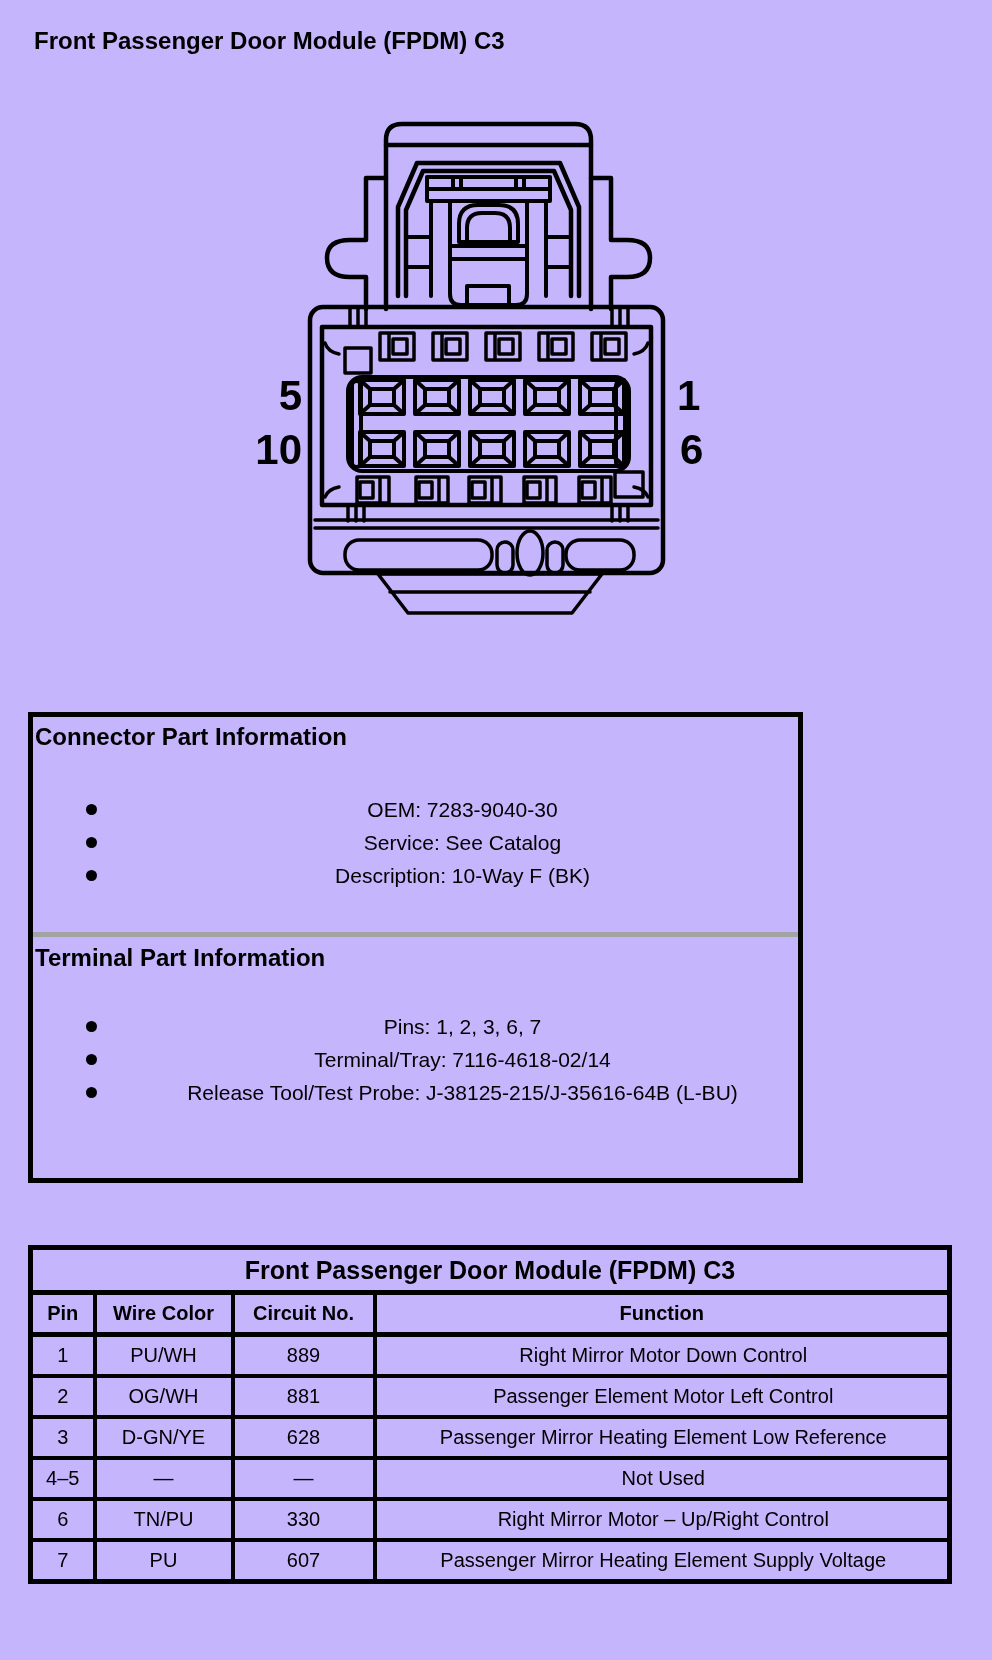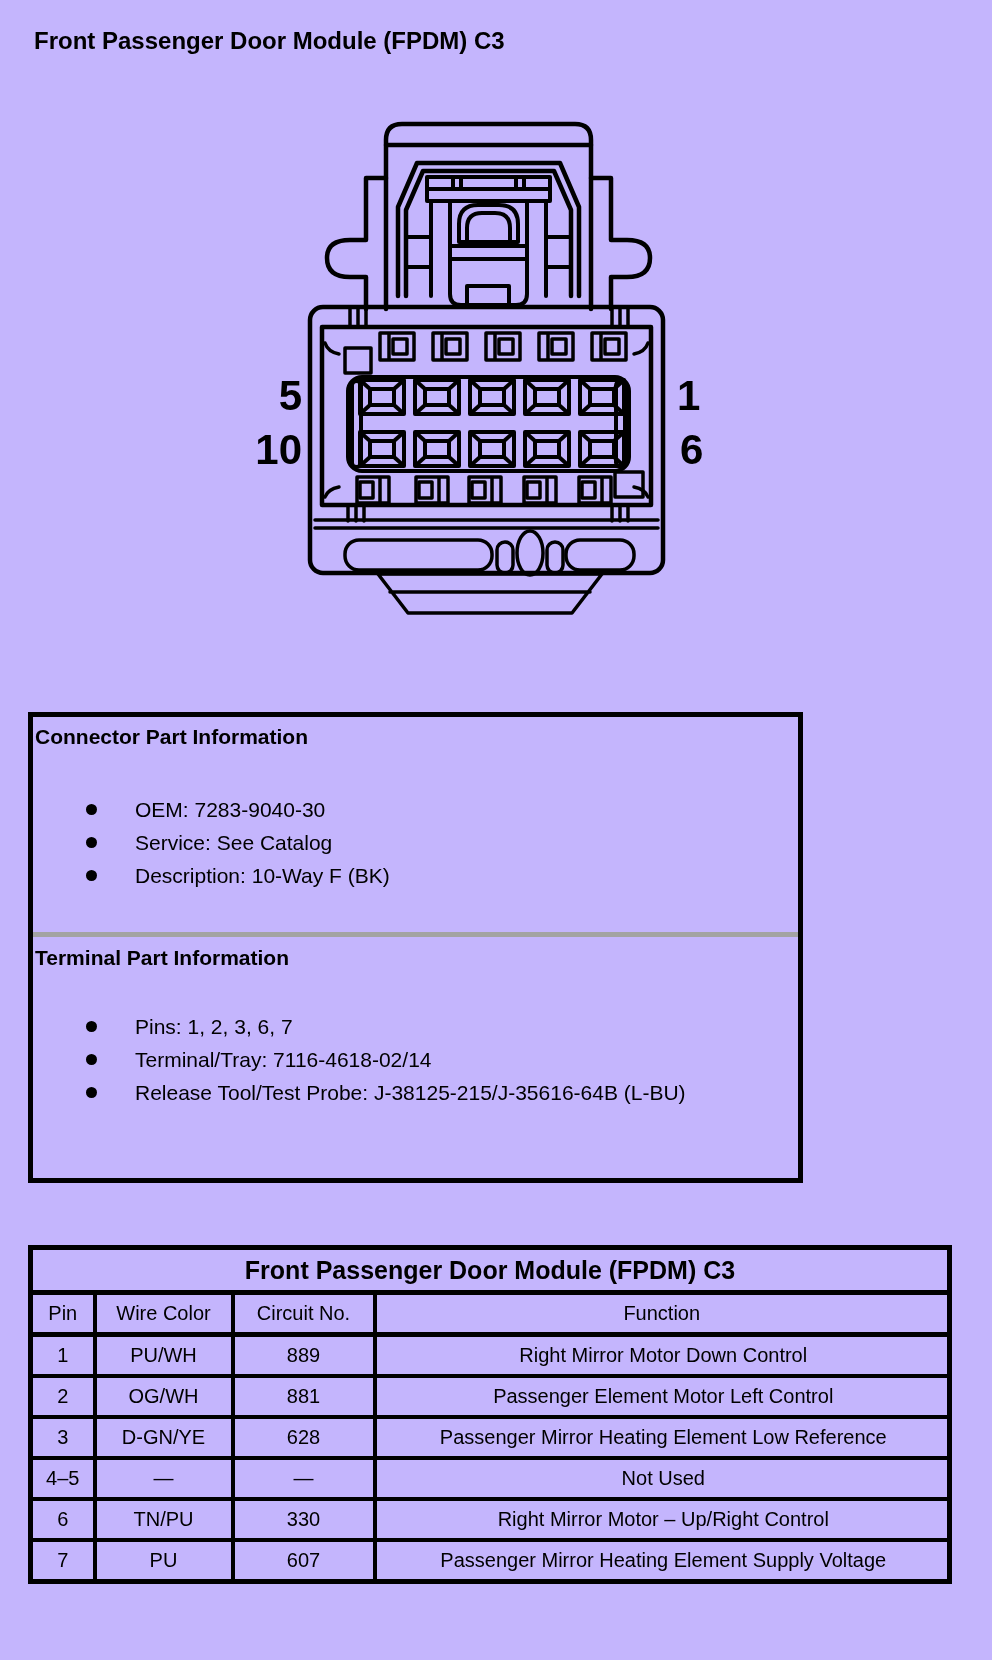--- a/index.html
+++ b/index.html
@@ -6,33 +6,33 @@
   .page{position:relative;width:992px;height:1660px;background:#c4b5fd;color:#000;
         font-family:"Liberation Sans","DejaVu Sans",sans-serif;overflow:hidden;}
   .page-title{position:absolute;left:34px;top:27px;margin:0;font-size:24px;font-weight:bold;white-space:nowrap;}
   .connector-svg{position:absolute;left:0;top:0;}
   .pinlbl{font-size:42px;font-weight:bold;fill:#000;}
 
   .info-box{position:absolute;left:28px;top:712px;width:775px;height:471px;
             border:5px solid #000;box-sizing:border-box;}
   .info-section{box-sizing:border-box;height:215px;padding:8px 8px 0 2px;}
   .info-section.terminal{height:246px;border-top:5px solid #a3a3a3;padding-top:9px;}
-  .info-section h2{margin:0;font-size:21px;font-weight:bold;line-height:24px;}
-  .info-section ul{list-style:none;margin:44px 0 0 0;padding:0;}
+  .info-section h2{margin:0;font-size:24px;font-weight:bold;line-height:24px;}
+  .info-section ul{list-style:none;margin:44px 0 0 0;padding:0;text-align:center;}
   .info-section.terminal ul{margin-top:40px;}
   .info-section li{position:relative;padding-left:100px;font-size:21px;line-height:33px;white-space:nowrap;}
   .info-section li::before{content:"";position:absolute;left:51px;top:11px;width:11px;height:11px;
                            border-radius:50%;background:#000;}
 
   table.pinout{position:absolute;left:28px;top:1245px;width:919px;table-layout:fixed;
                border-collapse:collapse;border:5px solid #000;}
   .pinout th,.pinout td{border:4px solid #000;font-size:20px;height:37px;padding:0;
                         text-align:center;vertical-align:middle;overflow:hidden;white-space:nowrap;}
   .pinout th.ttl{height:40px;font-size:25px;font-weight:bold;border-bottom-width:5px;}
-  .pinout thead th{font-weight:normal;border-bottom-width:5px;}
+  .pinout thead th{font-weight:bold;border-bottom-width:5px;}
   .pinout td.fn{text-align:center;padding-left:3px;}
 </style>
 </head>
 <body>
 
 <div class="page">
 
   <h1 class="page-title">Front Passenger Door Module (FPDM) C3</h1>
 
   <svg class="connector-svg" width="992" height="660" viewBox="0 0 992 660" xmlns="http://www.w3.org/2000/svg">

